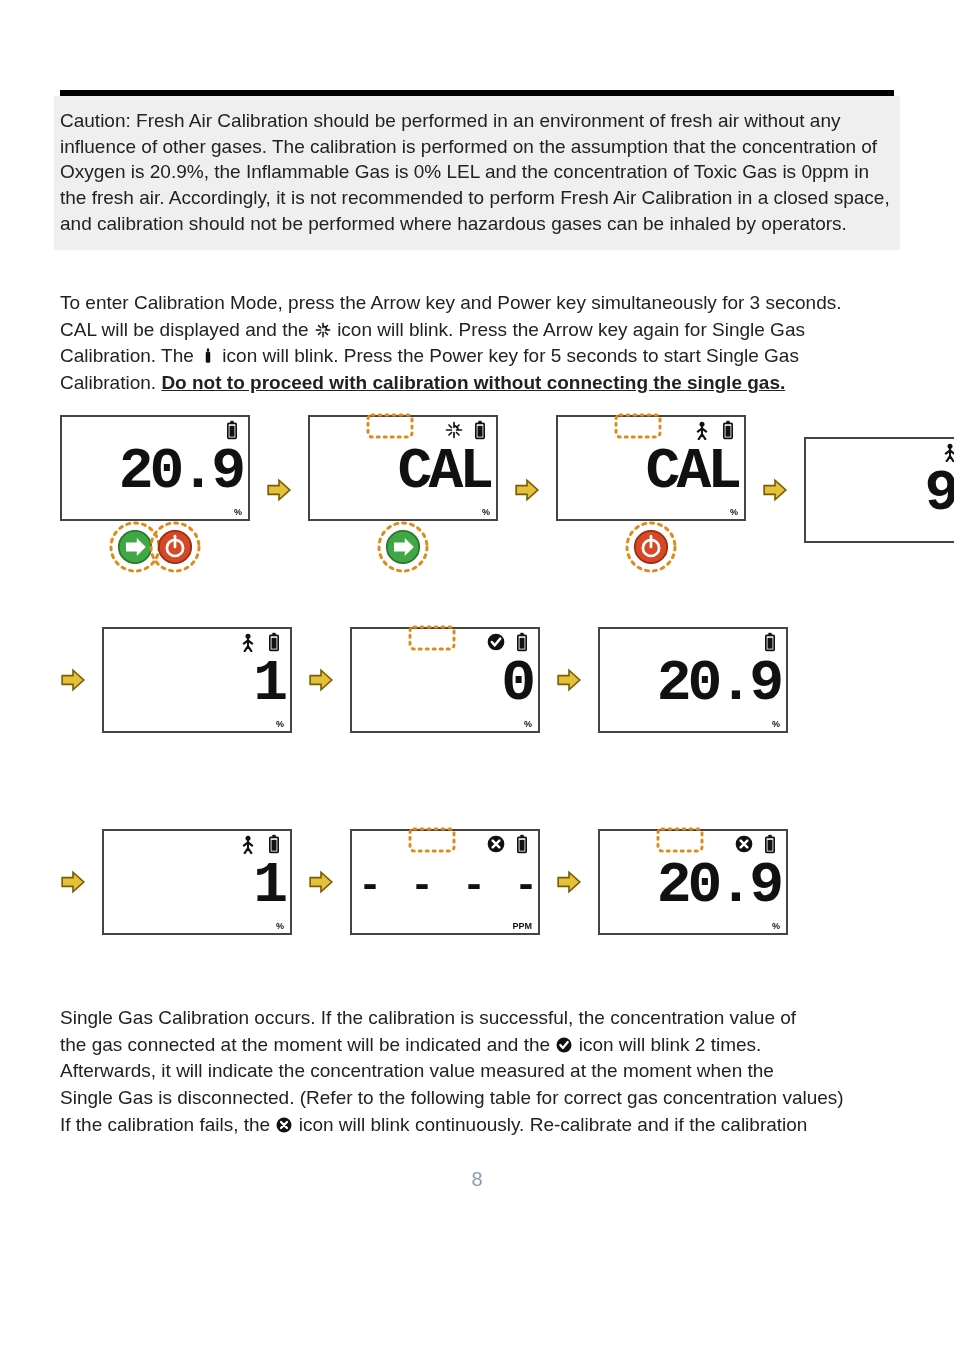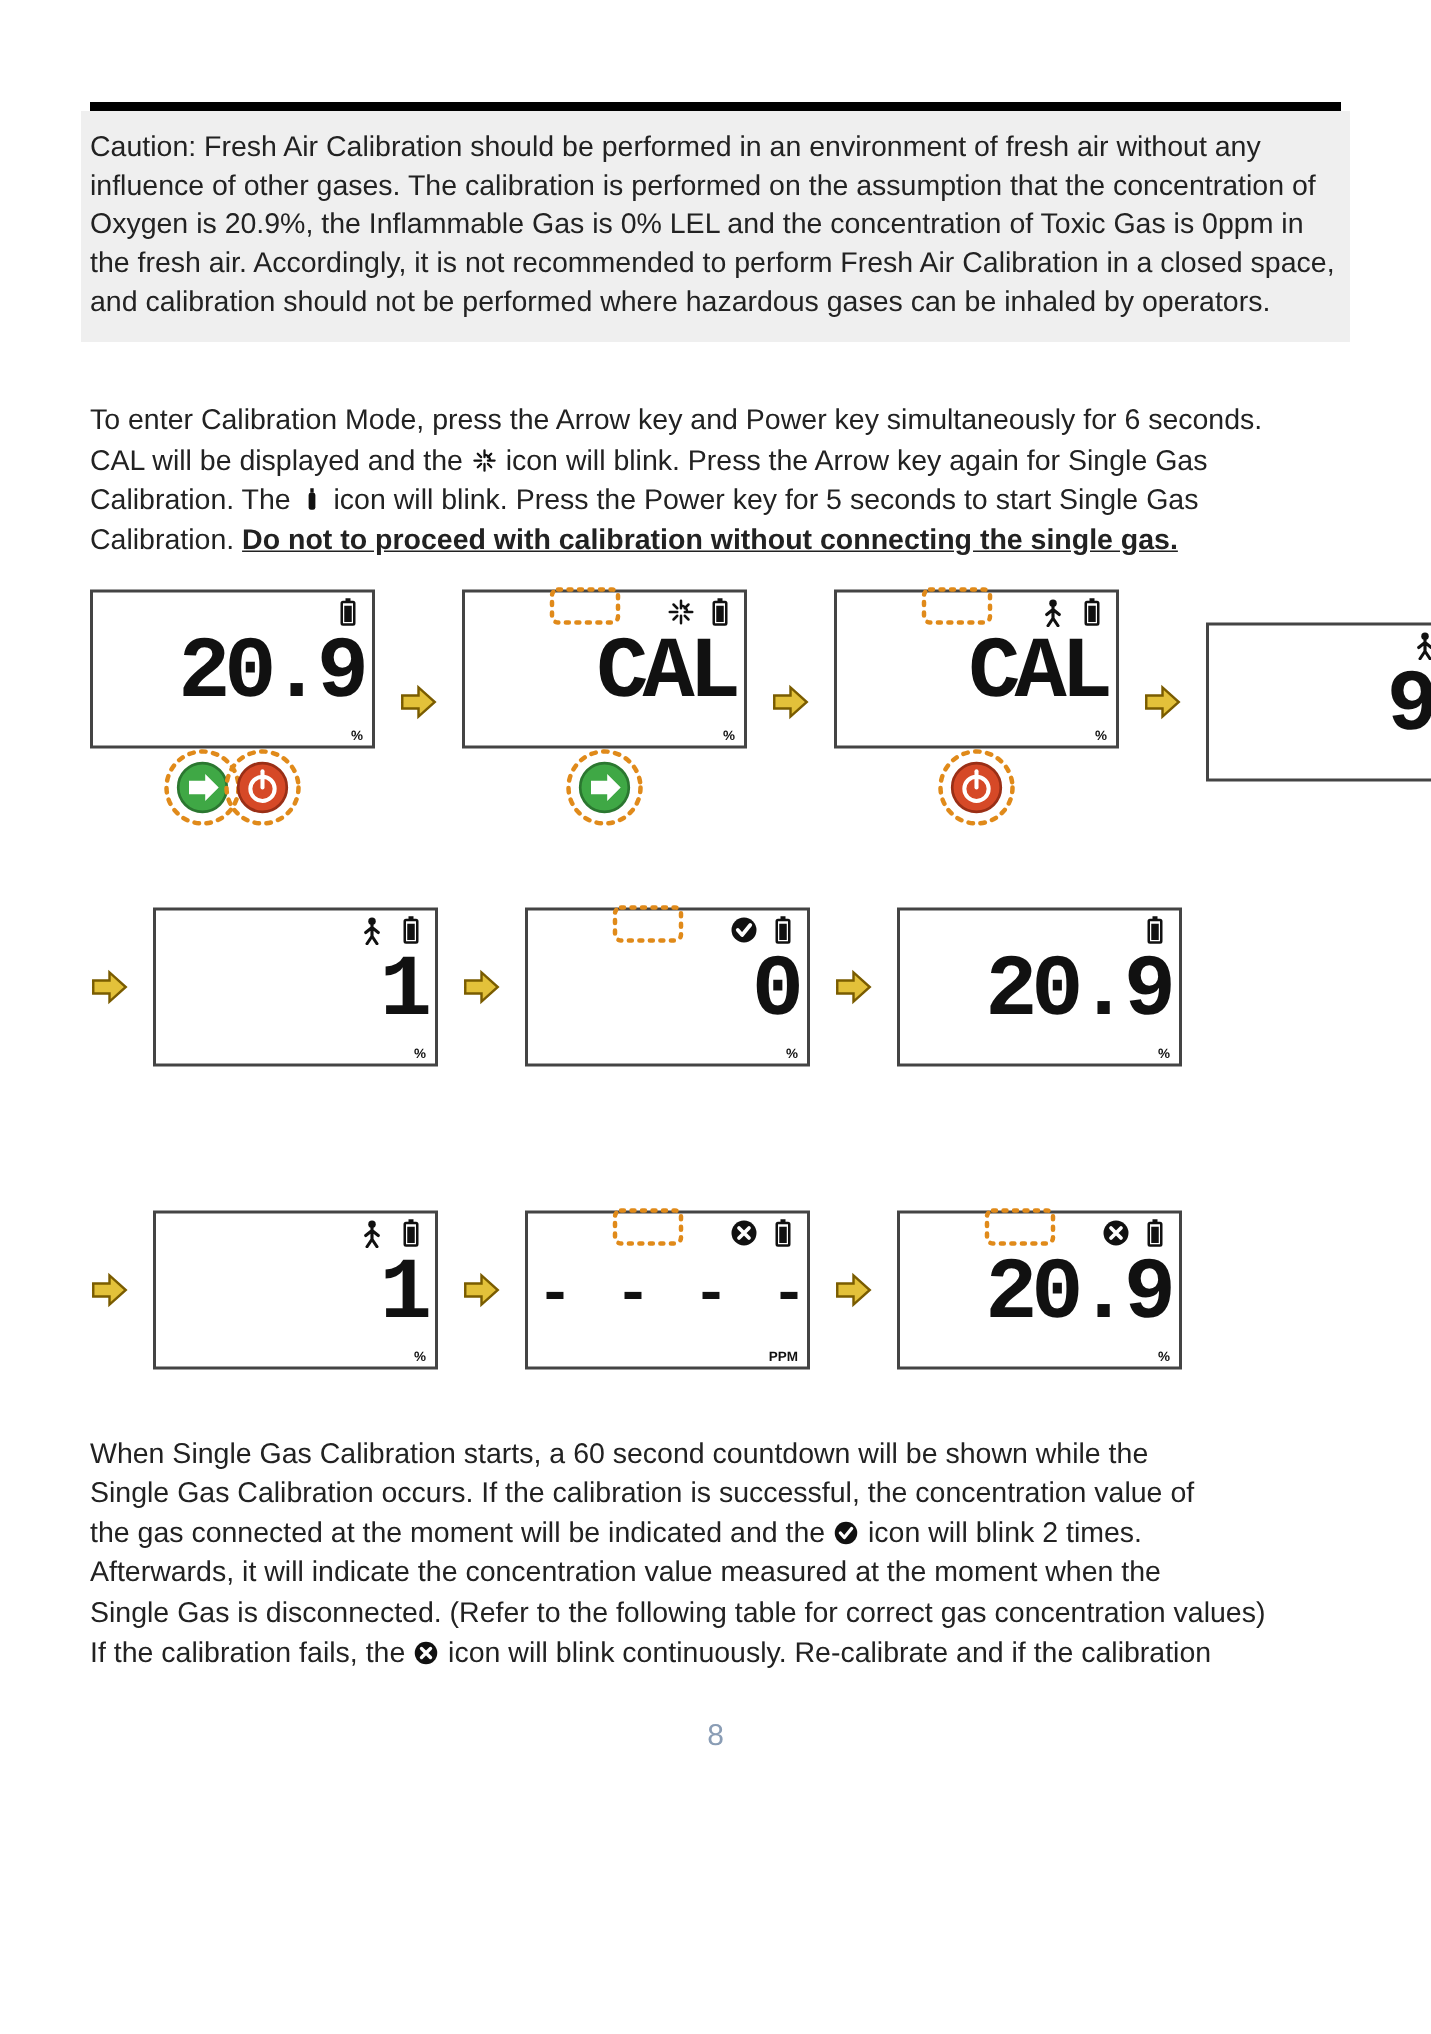--- a/index.html
+++ b/index.html
@@ -20,21 +20,21 @@
     background: #fff;
     color: var(--text);
     font-family: "Segoe UI", Tahoma, Verdana, sans-serif;
   }
   .page {
     width: 914px;
     min-height: 1356px;
     margin: 0 auto;
     background: var(--page-bg);
     position: relative;
-    padding: 18px 40px 30px 40px;
+    padding: 40px 40px 30px 40px;
   }
   .top-rule {
     border: none;
     border-top: 6px solid #000;
     margin: 50px 0 0 0;
   }
   .caution-box {
     background: var(--caution-bg);
     padding: 12px 6px 14px 6px;
     margin: 0 -6px 40px -6px;
@@ -185,21 +185,21 @@
 
 <div class="page">
 
   <hr class="top-rule">
 
   <div class="caution-box">
     <span>Caution: Fresh Air Calibration should be performed in an environment of fresh air without any influence of other gases.  The calibration is performed on the assumption that the concentration of Oxygen is 20.9%, the Inflammable Gas is 0% LEL and the concentration of Toxic Gas is 0ppm in the fresh air.  Accordingly, it is not recommended to perform Fresh Air Calibration in a closed space, and calibration should not be performed where hazardous gases can be inhaled by operators.</span>
   </div>
 
   <p class="para">
-    <span>To enter Calibration Mode, press the Arrow key and Power key simultaneously for 6 seconds.</span><br>
+    <span>To enter Calibration Mode, press the Arrow key and Power key simultaneously for 3 seconds.</span><br>
     <span>CAL will be displayed and the </span>
     <span class="inline-icon"><svg>
           <use href="#sym-fresh-air"></use>
         </svg></span>
     <span> icon will blink.  Press the Arrow key again for Single Gas</span><br>
     <span>Calibration.  The </span>
     <span class="inline-icon"><svg>
           <use href="#sym-gas-cylinder"></use>
         </svg></span>
     <span> icon will blink.  Press the Power key for 5 seconds to start Single Gas</span><br>
@@ -489,21 +489,21 @@
             <use href="#sym-blink-dots"></use>
           </svg></span>
         <div class="lcd-main">20.9</div>
         <div class="lcd-unit">%</div>
       </div>
     </div>
 
   <div class="spacer-v"></div>
 
   <p class="para">
-    <span>When Single Gas Calibration starts, a 60 second countdown will be shown while the</span><br>
+    <br>
     <span>Single Gas Calibration occurs.  If the calibration is successful, the concentration value of</span><br>
     <span>the gas connected at the moment will be indicated and the </span>
     <span class="inline-icon"><svg>
           <use href="#sym-check-badge"></use>
         </svg></span>
     <span> icon will blink 2 times.</span><br>
     <span>Afterwards, it will indicate the concentration value measured at the moment when the</span><br>
     <span>Single Gas is disconnected. (Refer to the following table for correct gas concentration values)</span><br>
     <span>If the calibration fails, the </span>
     <span class="inline-icon"><svg>

